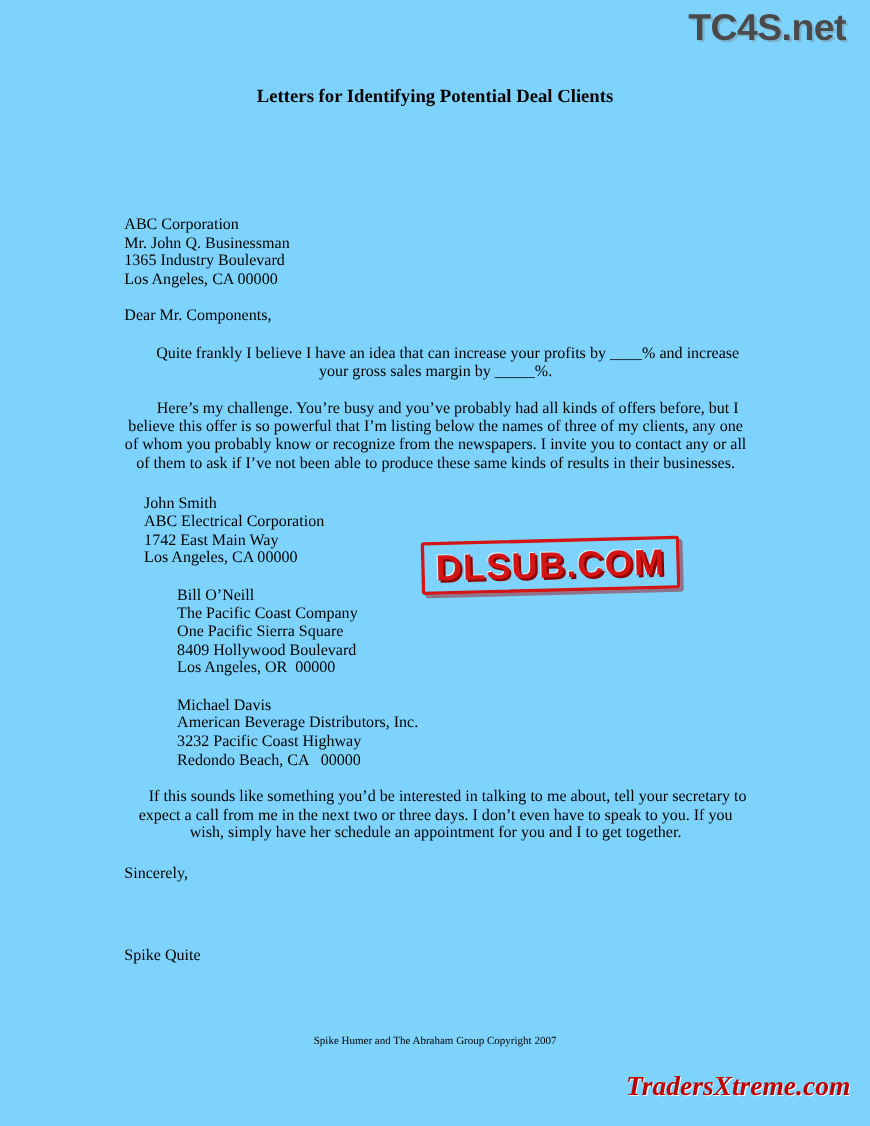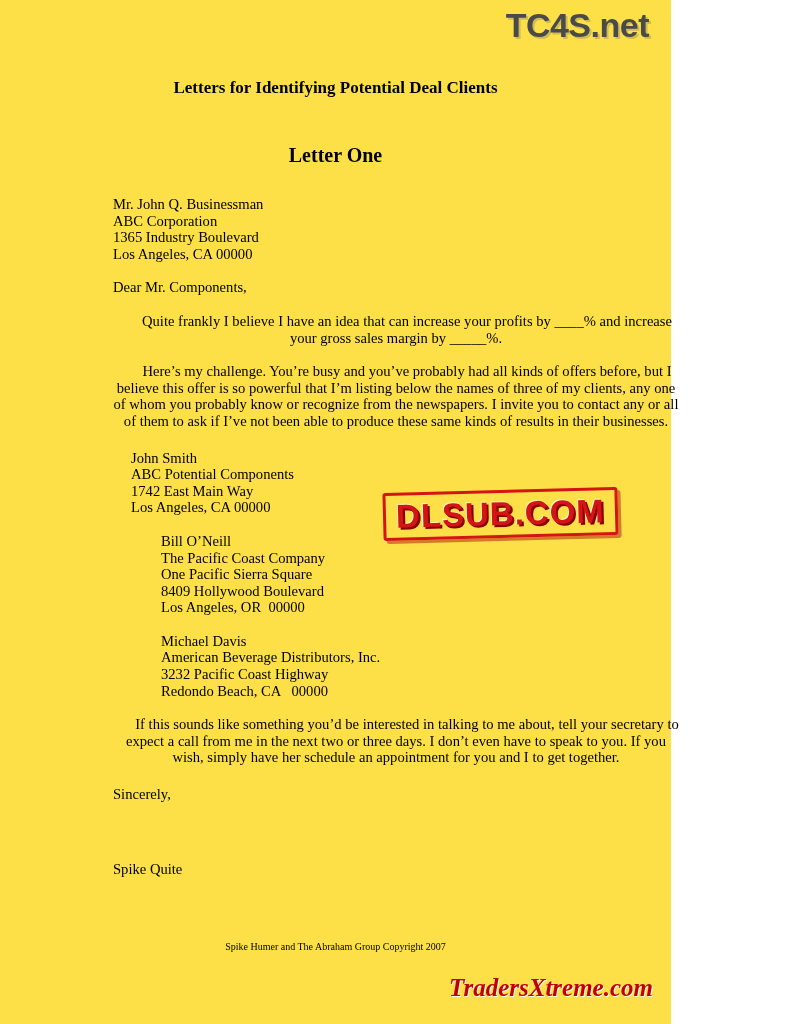--- a/index.html
+++ b/index.html
@@ -12,23 +12,23 @@
     height: 1024px;
     position: relative;
     font-family: "Liberation Serif", serif;
     color: #000000;
     overflow: hidden;
   }
 
   .page {
     position: absolute;
     left: 0; top: 0;
-    width: 671px;
+    width: 791px;
     height: 1024px;
-    background: #fde047;
+    background: #7dd3fc;
   }
 
   
   .wm-top {
     position: absolute;
     top: 6px;
     right: 22px;
     font-family: "Liberation Sans", sans-serif;
     font-weight: bold;
     font-size: 34px;
@@ -130,40 +130,39 @@
   }
 </style>
 </head>
 <body>
 
 <div class="page">
 
   <div class="wm-top">TC4S.net</div>
 
   <div class="doc-title">Letters for Identifying Potential Deal Clients</div>
-  <div class="doc-subtitle">Letter One</div>
 
   <div class="body-area">
 
     <div>
+      <div class="addr-line">ABC Corporation</div>
       <div class="addr-line">Mr. John Q. Businessman</div>
-      <div class="addr-line">ABC Corporation</div>
       <div class="addr-line">1365 Industry Boulevard</div>
       <div class="addr-line">Los Angeles, CA 00000</div>
     </div>
 
     <div class="salutation">Dear Mr. Components,</div>
 
     <p class="para">Quite frankly I believe I have an idea that can increase your profits by ____% and increase your gross sales margin by _____%.</p>
 
     <p class="para">Here’s my challenge.  You’re busy and you’ve probably had all kinds of offers before, but I believe this offer is so powerful that I’m listing below the names of three of my clients, any one of whom you probably know or recognize from the newspapers.  I invite you to contact any or all of them to ask if I’ve not been able to produce these same kinds of results in their businesses.</p>
 
     <div class="ref-block">
       <div class="ref-line">John Smith</div>
-      <div class="ref-line">ABC Potential Components</div>
+      <div class="ref-line">ABC Electrical Corporation</div>
       <div class="ref-line">1742 East Main Way</div>
       <div class="ref-line">Los Angeles, CA 00000</div>
     </div>
 
     <div class="ref-block">
       <div class="ref-line">Bill O’Neill</div>
       <div class="ref-line">The Pacific Coast Company</div>
       <div class="ref-line">One Pacific Sierra Square</div>
       <div class="ref-line">8409 Hollywood Boulevard</div>
       <div class="ref-line">Los Angeles, OR  00000</div>

